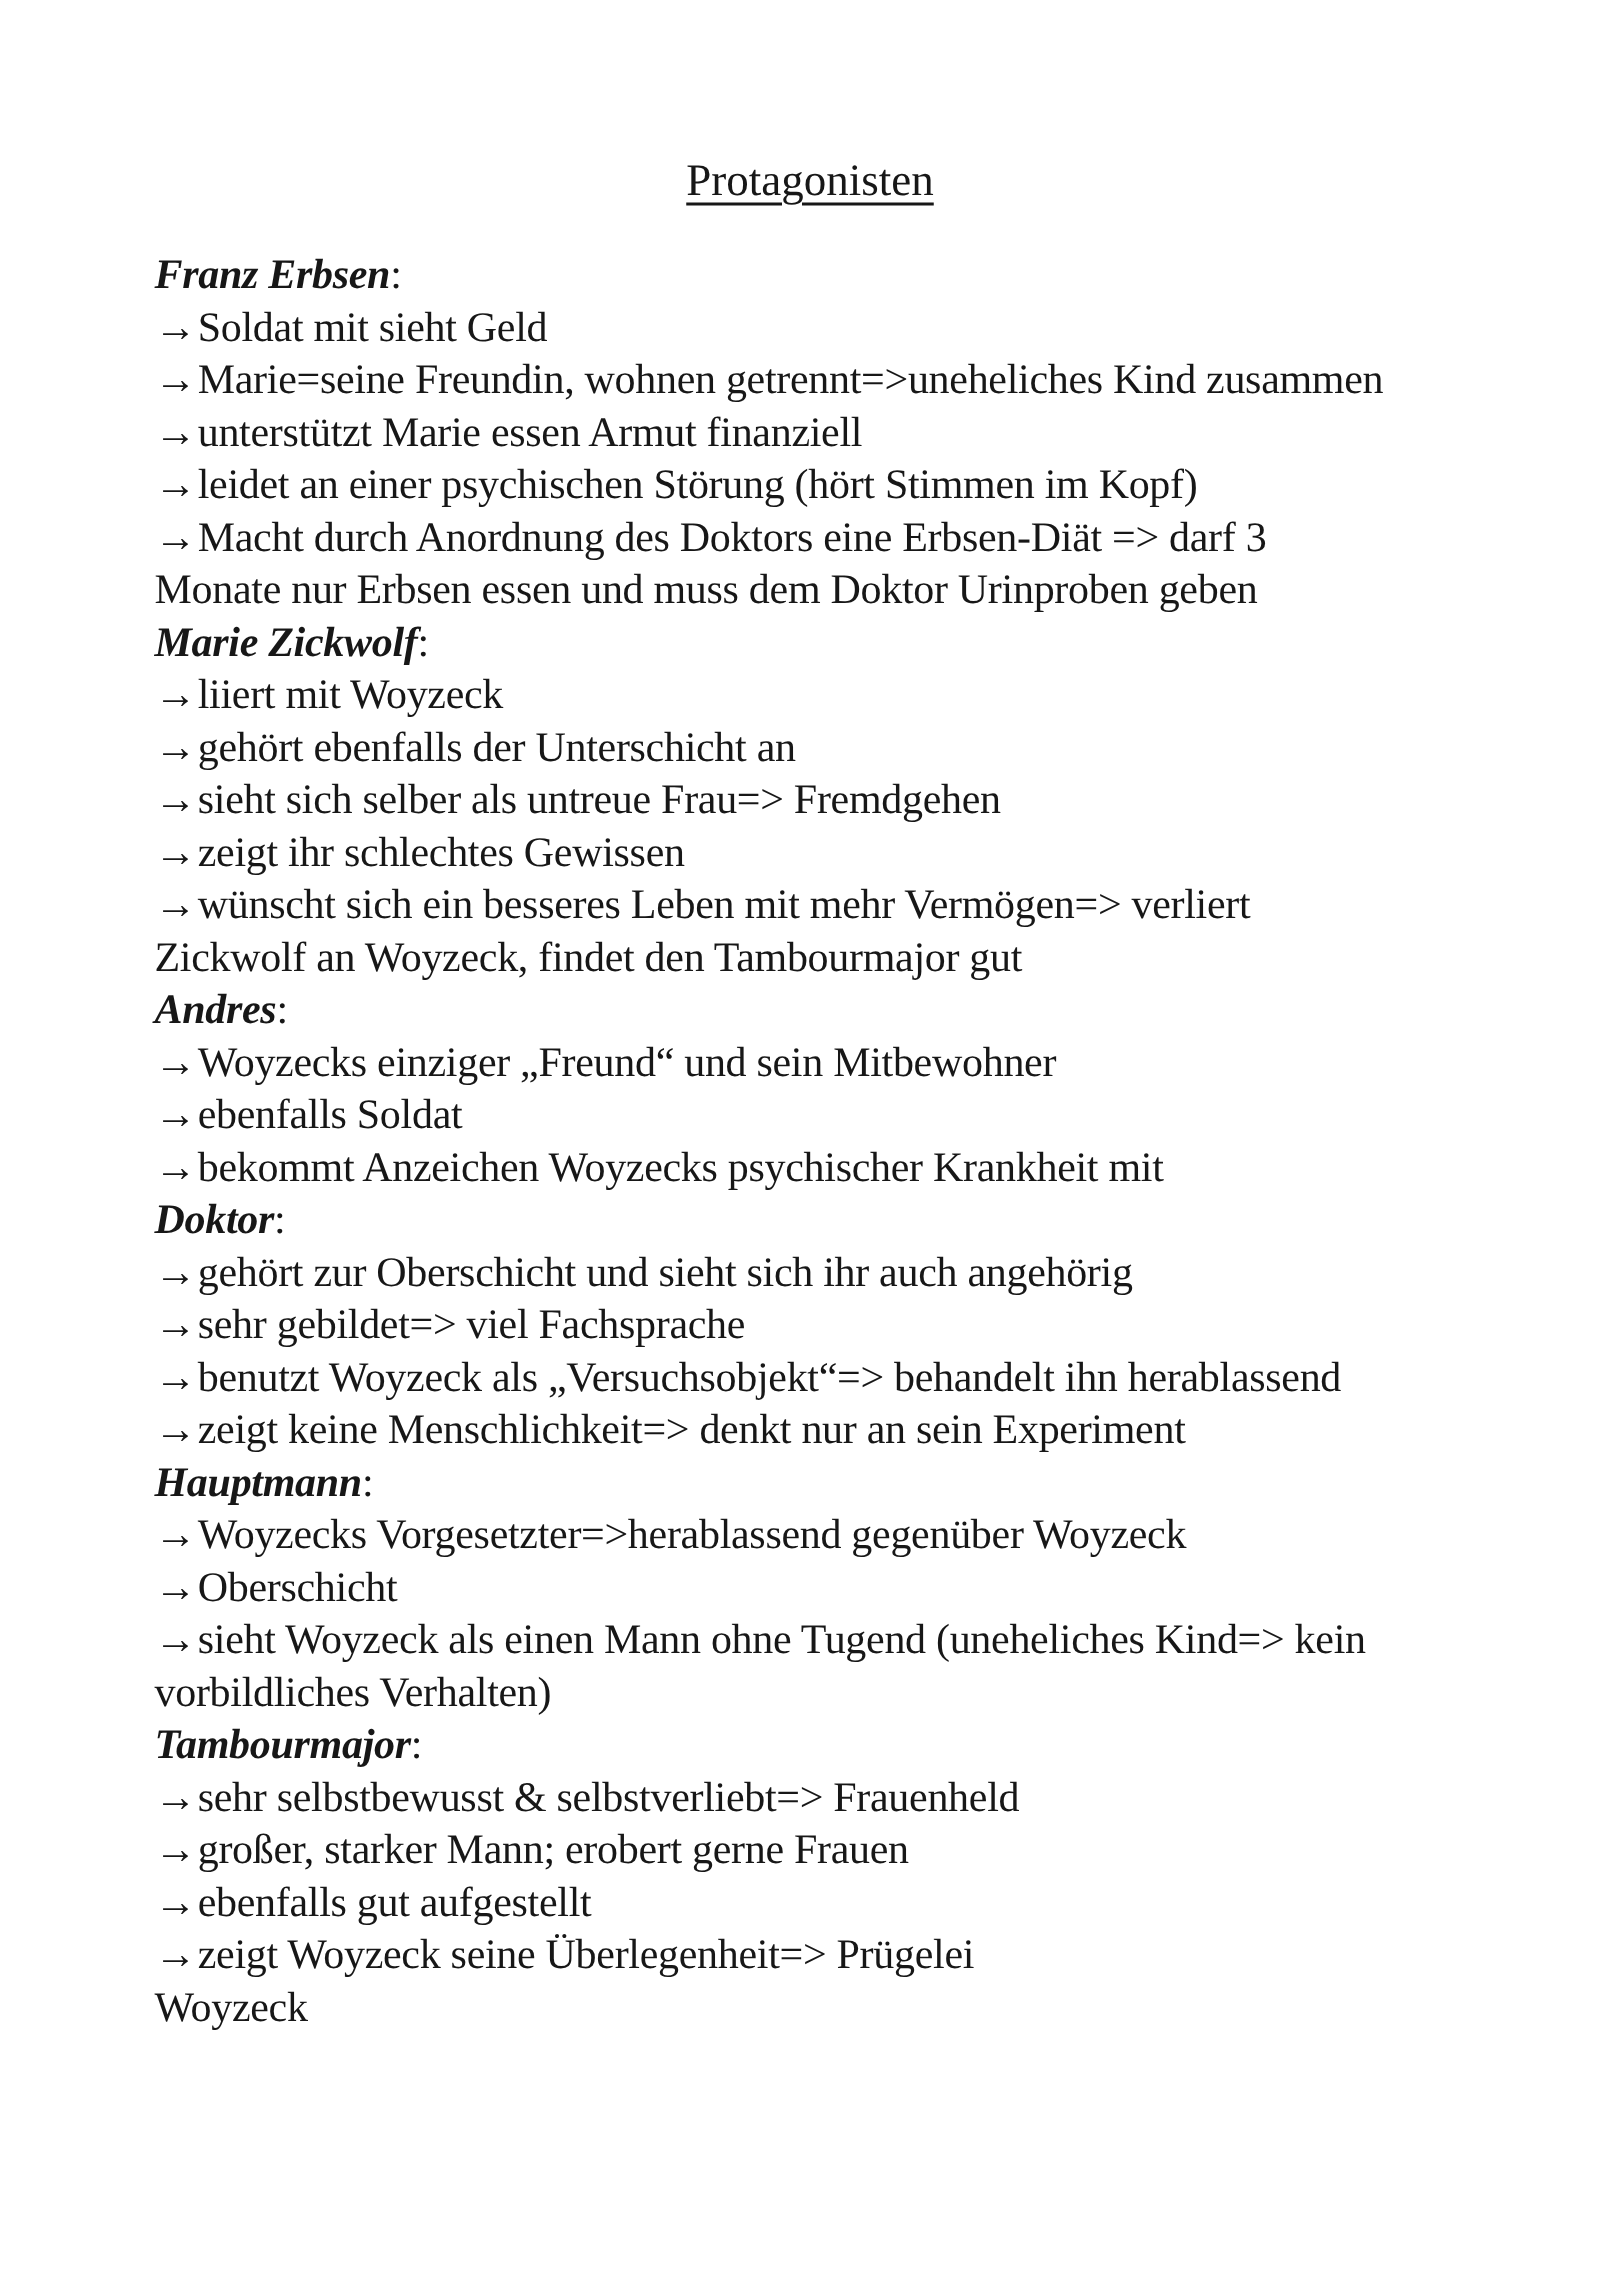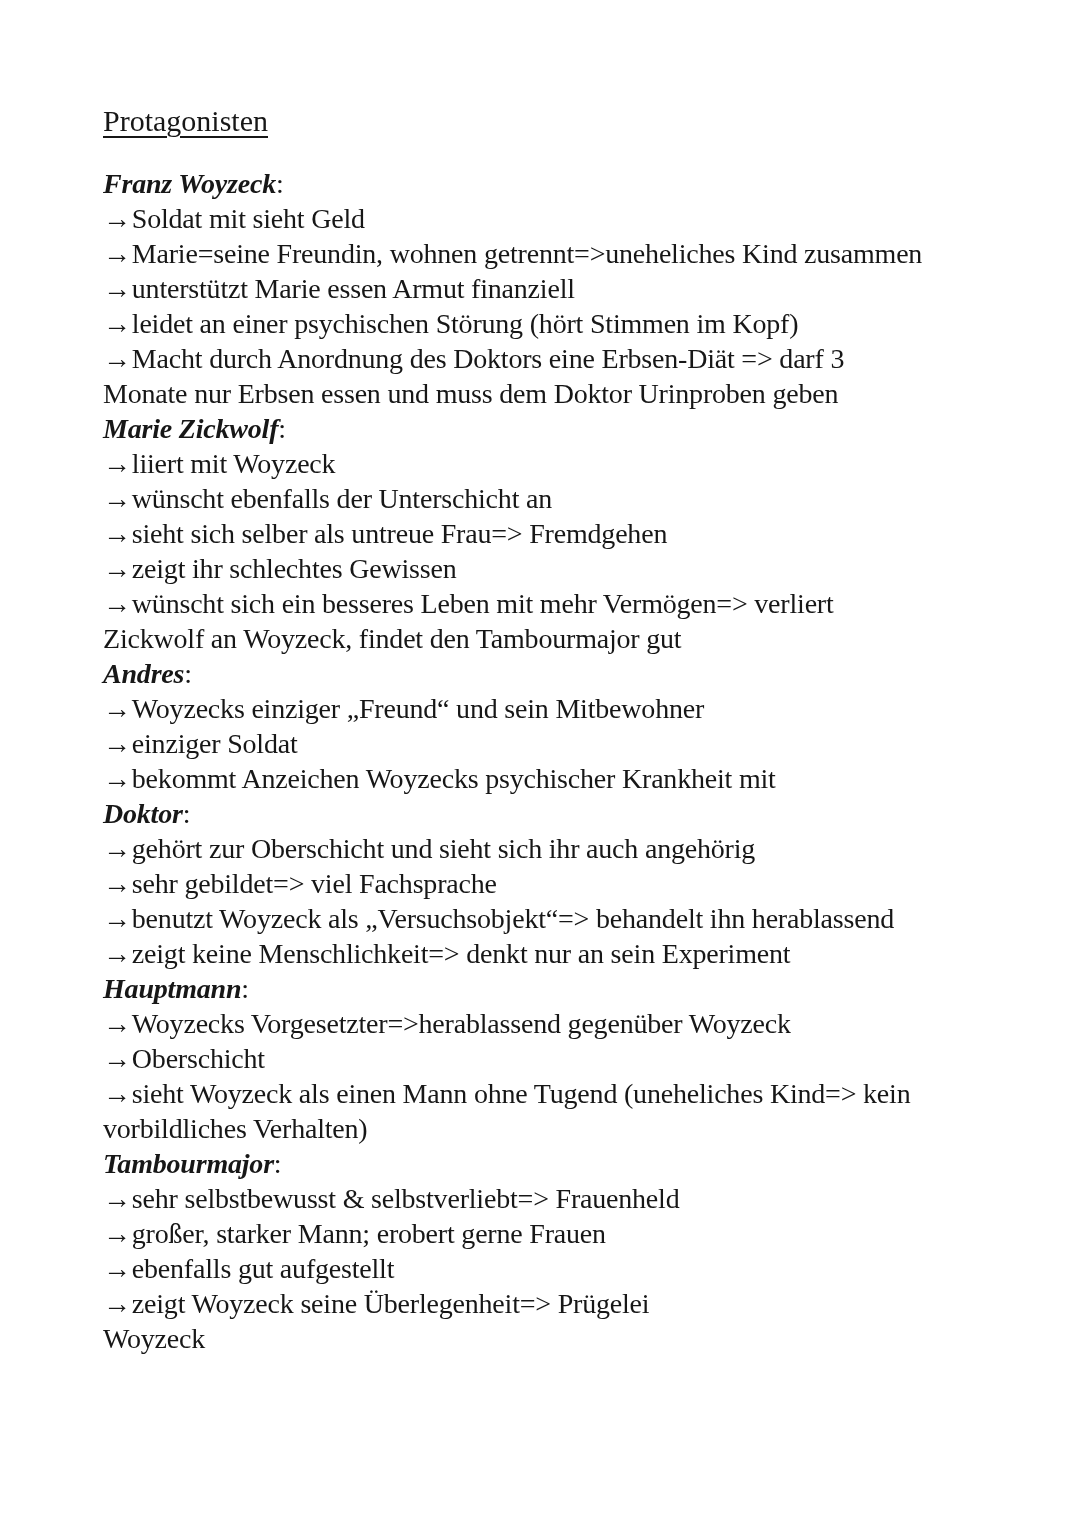--- a/index.html
+++ b/index.html
@@ -14,21 +14,21 @@
     box-sizing: border-box;
     background: #ffffff;
     color: #171717;
     font-family: "Liberation Serif", "DejaVu Serif", serif;
     padding: 102px 103px 0 103px;
     overflow: hidden;
   }
   .doc-title {
     font-size: 30px;
     line-height: 37px;
-    text-align: left;
+    text-align: center;
     margin: 0 0 27px 0;
     font-weight: normal;
   }
   .title-underline {
     text-decoration: underline;
     text-decoration-thickness: 1.5px;
     text-underline-offset: 5px;
   }
   .doc-body {
     font-size: 28px;
@@ -52,21 +52,21 @@
   }
 </style>
 </head>
 <body>
 
 <div class="page">
   <div class="doc-title">
     <span class="title-underline">Protagonisten</span>
   </div>
   <div class="doc-body" id="doc-sections">
-      <div class="section-heading"><span class="heading-name">Franz Woyzeck</span><span class="heading-colon">:</span></div>
+      <div class="section-heading"><span class="heading-name">Franz Erbsen</span><span class="heading-colon">:</span></div>
       <div class="bullet">
         <div class="bullet-line"><span class="arrow">→</span><span class="line-text">Soldat mit sieht Geld</span></div>
       </div>
       <div class="bullet">
         <div class="bullet-line"><span class="arrow">→</span><span class="line-text">Marie=seine Freundin, wohnen getrennt=&gt;uneheliches Kind zusammen</span></div>
       </div>
       <div class="bullet">
         <div class="bullet-line"><span class="arrow">→</span><span class="line-text">unterstützt Marie essen Armut finanziell</span></div>
       </div>
       <div class="bullet">
@@ -74,38 +74,38 @@
       </div>
       <div class="bullet">
         <div class="bullet-line"><span class="arrow">→</span><span class="line-text">Macht durch Anordnung des Doktors eine Erbsen-Diät =&gt; darf 3</span></div>
         <div class="bullet-line"><span class="line-text">Monate nur Erbsen essen und muss dem Doktor Urinproben geben</span></div>
       </div>
       <div class="section-heading"><span class="heading-name">Marie Zickwolf</span><span class="heading-colon">:</span></div>
       <div class="bullet">
         <div class="bullet-line"><span class="arrow">→</span><span class="line-text">liiert mit Woyzeck</span></div>
       </div>
       <div class="bullet">
-        <div class="bullet-line"><span class="arrow">→</span><span class="line-text">wünscht ebenfalls der Unterschicht an</span></div>
+        <div class="bullet-line"><span class="arrow">→</span><span class="line-text">gehört ebenfalls der Unterschicht an</span></div>
       </div>
       <div class="bullet">
         <div class="bullet-line"><span class="arrow">→</span><span class="line-text">sieht sich selber als untreue Frau=&gt; Fremdgehen</span></div>
       </div>
       <div class="bullet">
         <div class="bullet-line"><span class="arrow">→</span><span class="line-text">zeigt ihr schlechtes Gewissen</span></div>
       </div>
       <div class="bullet">
         <div class="bullet-line"><span class="arrow">→</span><span class="line-text">wünscht sich ein besseres Leben mit mehr Vermögen=&gt; verliert</span></div>
         <div class="bullet-line"><span class="line-text">Zickwolf an Woyzeck, findet den Tambourmajor gut</span></div>
       </div>
       <div class="section-heading"><span class="heading-name">Andres</span><span class="heading-colon">:</span></div>
       <div class="bullet">
         <div class="bullet-line"><span class="arrow">→</span><span class="line-text">Woyzecks einziger „Freund“ und sein Mitbewohner</span></div>
       </div>
       <div class="bullet">
-        <div class="bullet-line"><span class="arrow">→</span><span class="line-text">einziger Soldat</span></div>
+        <div class="bullet-line"><span class="arrow">→</span><span class="line-text">ebenfalls Soldat</span></div>
       </div>
       <div class="bullet">
         <div class="bullet-line"><span class="arrow">→</span><span class="line-text">bekommt Anzeichen Woyzecks psychischer Krankheit mit</span></div>
       </div>
       <div class="section-heading"><span class="heading-name">Doktor</span><span class="heading-colon">:</span></div>
       <div class="bullet">
         <div class="bullet-line"><span class="arrow">→</span><span class="line-text">gehört zur Oberschicht und sieht sich ihr auch angehörig</span></div>
       </div>
       <div class="bullet">
         <div class="bullet-line"><span class="arrow">→</span><span class="line-text">sehr gebildet=&gt; viel Fachsprache</span></div>

